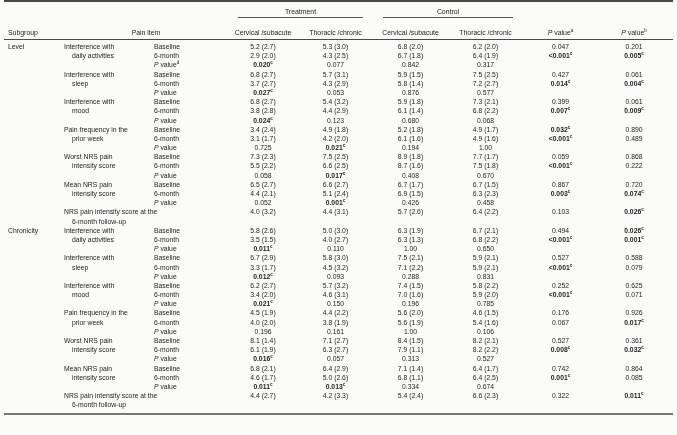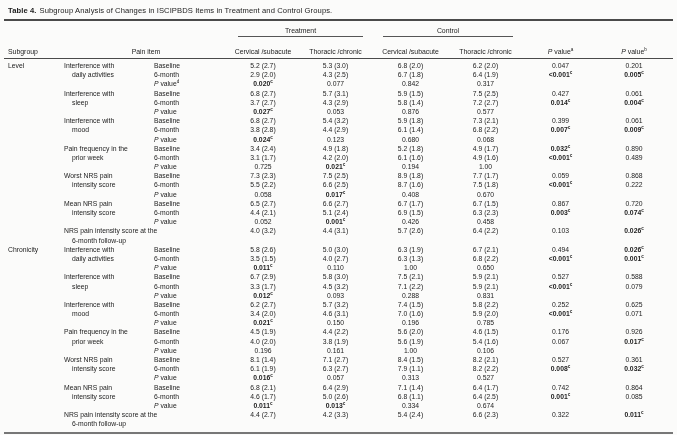--- a/index.html
+++ b/index.html
@@ -58,23 +58,20 @@
   .val{text-align:center;}
   .val.b{font-weight:700;}
   sup{font-size:4.6px;vertical-align:super;line-height:0;}
   i{font-style:italic;}
 </style>
 </head>
 <body>
 
 <div class="page">
 
-  <div class="title">
-    <span class="tno">Table 4.</span><span>Subgroup Analysis of Changes in ISCIPBDS Items in Treatment and Control Groups.</span>
-  </div>
 
   <div class="tbl">
 
     <div class="grid hrow1">
       <div class="spanner">Treatment</div>
       <div class="spanner ctrl">Control</div>
     </div>
 
     <div class="grid hrow2">
       <div class="hl">Subgroup</div>

